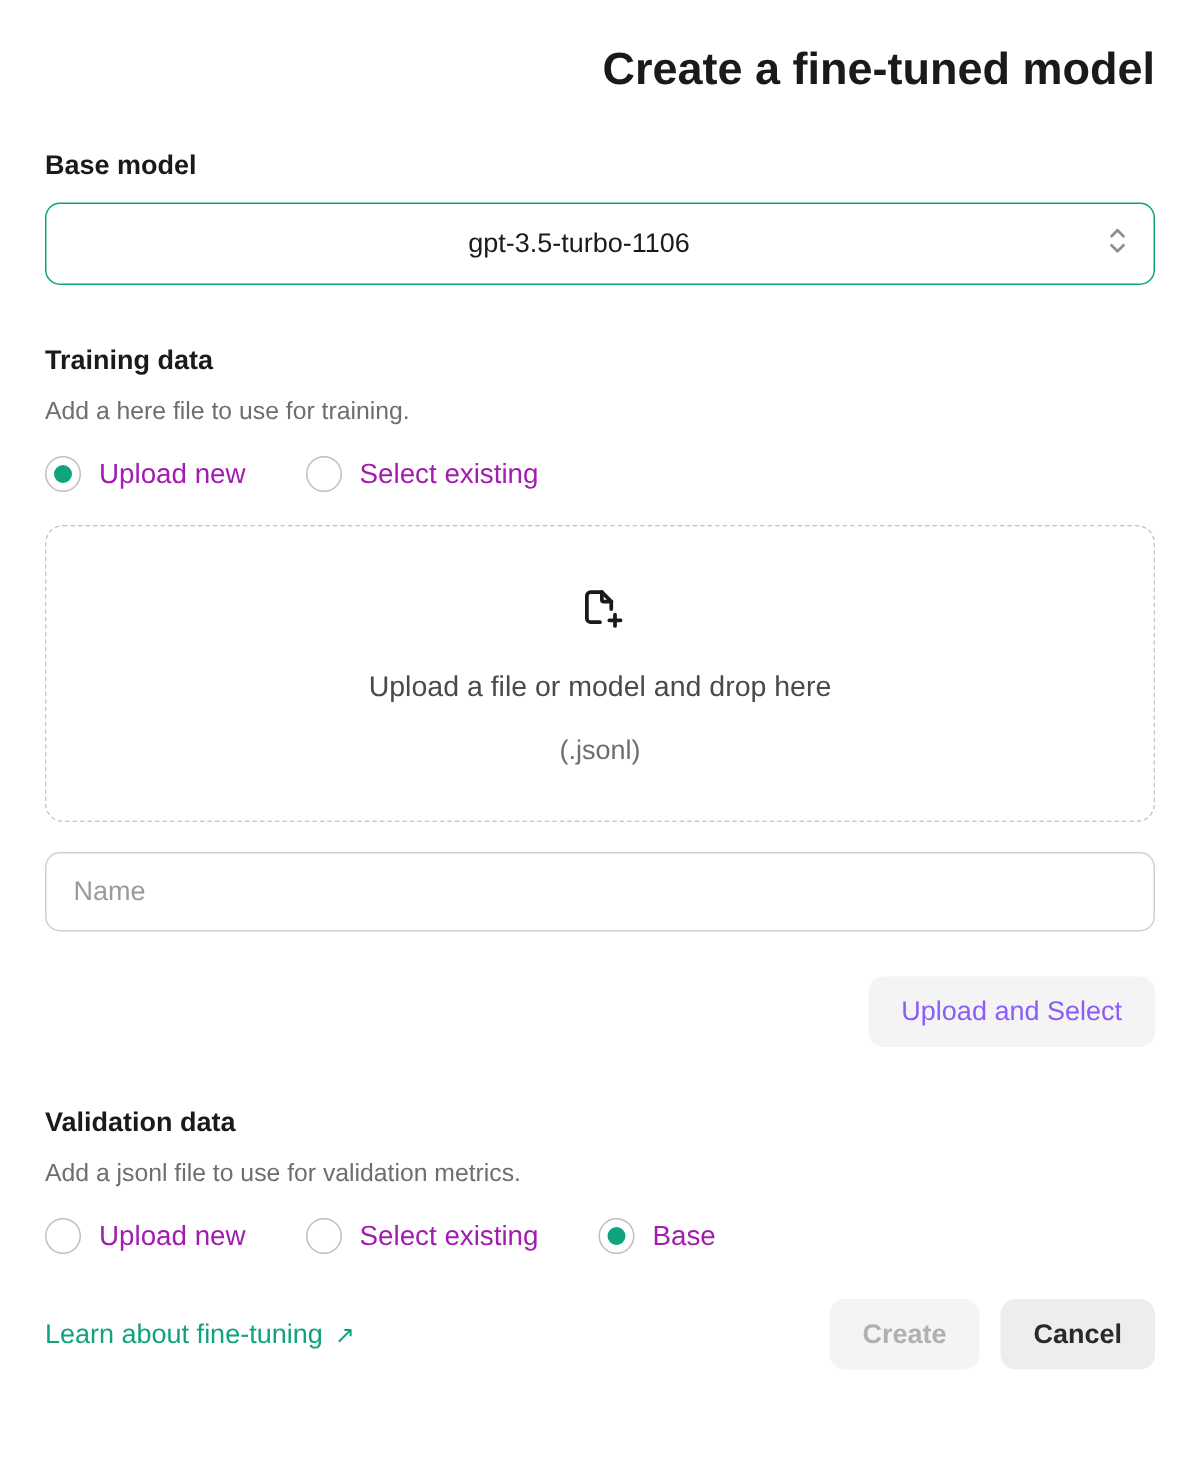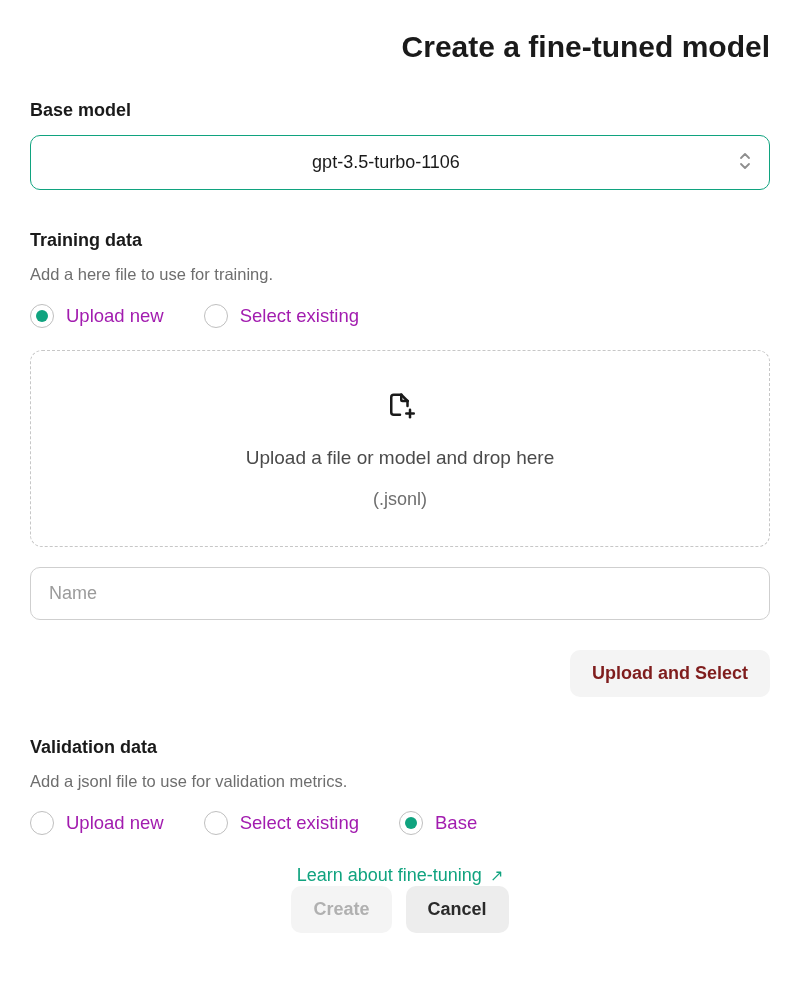--- a/index.html
+++ b/index.html
@@ -134,33 +134,32 @@
     }
     .btn {
       padding: 13px 22px;
       font-size: 18px;
       border-radius: 10px;
       border: none;
       cursor: pointer;
     }
     .btn-disabled-ghost {
       background: #f4f4f4;
-      color: #7f1d1d;
-      font-weight: 700;
+      color: #8b5cf6;
+      font-weight: 400;
       cursor: default;
     }
     .section-block {
       margin-bottom: 18px;
     }
     .footer-row {
       display: flex;
       justify-content: space-between;
       align-items: center;
       margin-top: 30px;
-      flex-direction: column;
     }
     .learn-link {
       display: inline-flex;
       align-items: center;
       gap: 8px;
       color: #10a37f;
       font-size: 18px;
       text-decoration: none;
       font-weight: 500;
       cursor: pointer;

